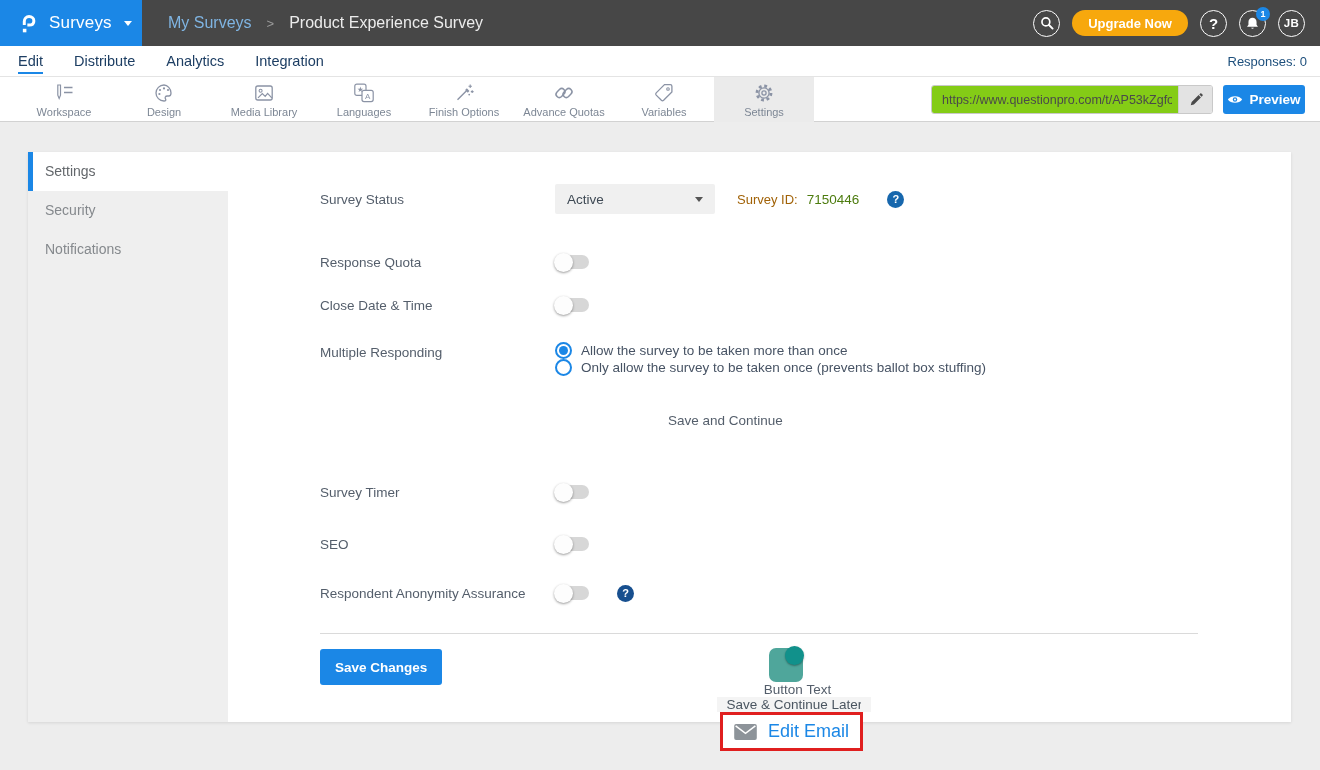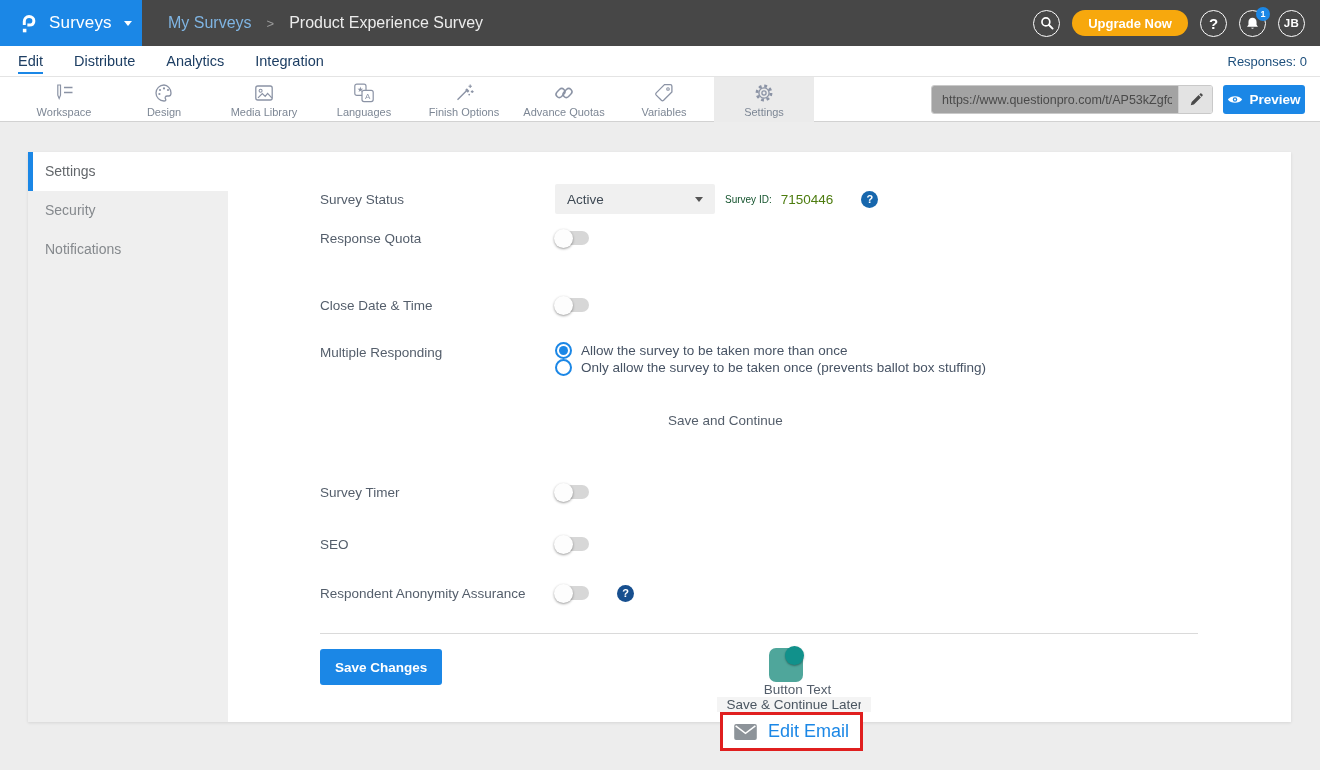--- a/index.html
+++ b/index.html
@@ -39,57 +39,57 @@
   .toolbar { position:relative; width:100%; height:45px; background:#fff; border-bottom:1px solid #d2d2d2; }
   .tool-items { position:absolute; left:14px; top:0; height:45px; display:flex; }
   .tool-item { width:100px; height:45px; display:flex; flex-direction:column; align-items:center;
     justify-content:center; gap:2px; cursor:pointer; }
   .tool-item.active { background:#ebebeb; }
   .tool-item .tlabel { font-size:11px; color:#7d8795; }
   .tool-item svg { display:block; }
   .url-box { position:absolute; right:107px; top:8px; width:282px; height:29px; background:#fff;
     border:1px solid #c9c9c9; border-radius:3px; display:flex; overflow:hidden; }
   .url-box input { flex:1; border:none; outline:none; font-family:inherit; font-size:12.5px;
-    color:#4a4a4a; padding:0 6px 0 10px; background:#a3a3a3; min-width:0; }
+    color:#4a4a4a; padding:0 6px 0 10px; background:#84cc16; min-width:0; }
   .url-edit { width:34px; background:#e3e3e3; border-left:1px solid #cfcfcf; display:flex;
     align-items:center; justify-content:center; cursor:pointer; }
   .preview-btn { position:absolute; right:15px; top:8px; width:82px; height:29px; background:#1b87e6;
     border:none; border-radius:3px; color:#ffffff; font-size:13.5px; font-weight:bold; font-family:inherit;
     display:flex; align-items:center; justify-content:center; gap:6px; cursor:pointer; }
 
   
   .content { position:relative; width:100%; height:648px; background:#ededed; }
   .card { position:absolute; left:28px; top:30px; width:1263px; height:570px; background:#fff;
     box-shadow:0 1px 3px rgba(0,0,0,.10); }
   .sidebar { position:absolute; left:0; top:0; width:200px; height:570px; background:#efefef; }
   .side-item { height:39px; line-height:39px; padding-left:17px; font-size:14px; color:#85898d; cursor:pointer; }
   .side-item.active { background:#fff; border-left:5px solid #1b87e6; padding-left:12px; color:#63676b; }
 
   
   .form { position:absolute; left:200px; top:0; right:0; bottom:0; }
   .row { position:absolute; left:92px; right:40px; display:flex; align-items:center; }
   .flabel { width:235px; flex:0 0 235px; font-size:13.5px; color:#545e6b; }
   .row-status { top:32px;  height:30px; }
-  .row-quota  { top:71px;  height:30px; }
+  .row-quota  { top:95px;  height:30px; }
   .row-close  { top:138px; height:30px; }
   .row-multi  { top:190px; height:58px; align-items:flex-start; }
   .row-multi .flabel { padding-top:3px; }
   .row-savec  { top:261px; height:38px;flex-direction:column; }
   .row-timer  { top:326px; height:28px; }
   .row-seo    { top:378px; height:28px; }
   .row-anon   { top:427px; height:28px; }
   .divider { position:absolute; left:92px; width:878px; top:481px; border-top:1px solid #dadada; }
   .save-changes { position:absolute; left:92px; top:497px; height:36px; padding:0 15px; background:#1b87e6;
     border:none; border-radius:3px; color:#fff; font-size:13.5px; font-weight:bold; font-family:inherit; cursor:pointer; }
 
   .dropdown { width:160px; height:30px; background:#f0f0f0; border-radius:2px; display:flex;
     align-items:center; padding:0 12px; font-size:13.5px; color:#3f4a55; cursor:pointer; }
   .dropdown .dd-caret { margin-left:auto; width:0; height:0; border-left:4.5px solid transparent;
     border-right:4.5px solid transparent; border-top:5px solid #555; }
-  .sid-label { margin-left:10px; font-size:10px; color:#14532d; }
+  .sid-label { margin-left:22px; font-size:13px; color:#a16207; }
   .sid-value { margin-left:9px; font-size:13.5px; color:#4d7c0f; }
   .help { width:17px; height:17px; border-radius:50%; background:#1767ad; color:#fff; font-size:11px;
     font-weight:bold; display:flex; align-items:center; justify-content:center; cursor:pointer; }
   .help.dark { background:#174f8f; }
 
   .toggle { position:relative; width:34px; height:14px; border-radius:7px; background:#d7d7d7;
     flex:0 0 34px; cursor:pointer; }
   .toggle .knob { position:absolute; top:-2.5px; left:-1px; width:19px; height:19px; border-radius:50%;
     background:#fdfdfd; box-shadow:0 1px 2.5px rgba(0,0,0,.4); }
   .toggle.on { background:#4fa69b; }

